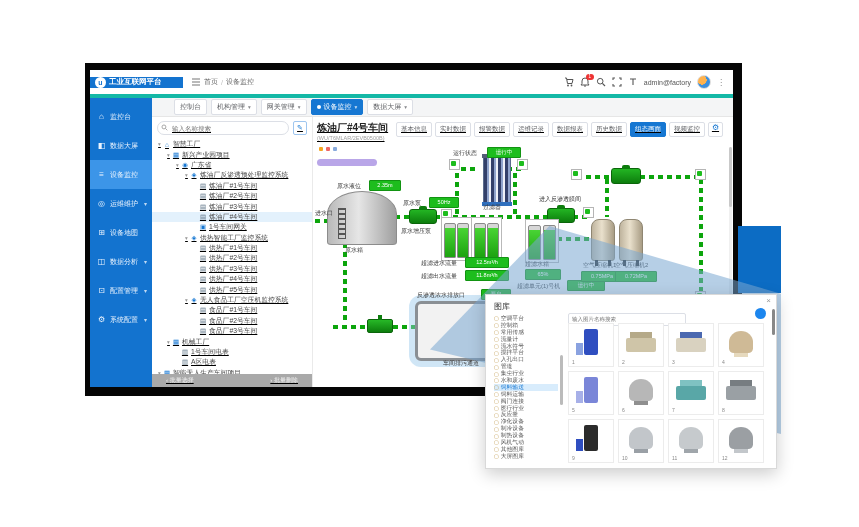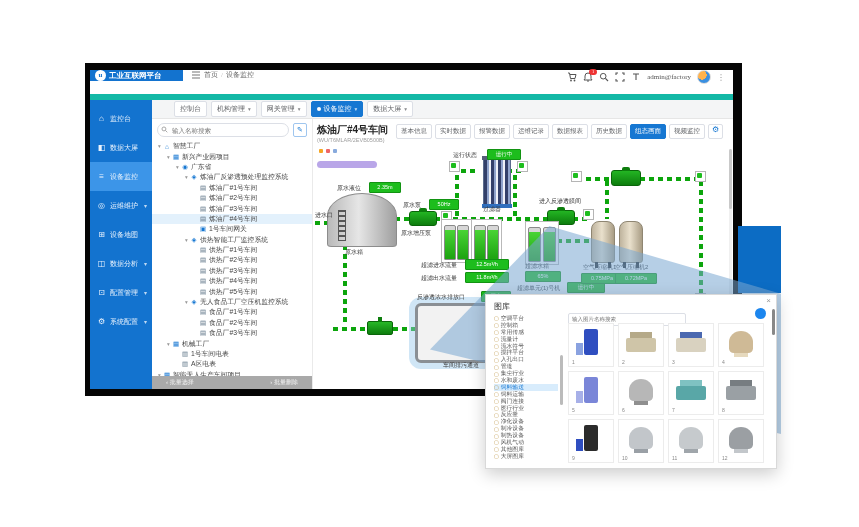--- a/index.html
+++ b/index.html
@@ -4,21 +4,21 @@
 <style>
   html,body{margin:0;padding:0;}
   body{width:859px;height:527px;overflow:hidden;background:#fff;
        font-family:"Liberation Sans","DejaVu Sans",sans-serif;
        -webkit-font-smoothing:antialiased;}
   .stage{position:absolute;left:0;top:0;width:859px;height:527px;}
 
   
   .laptop{position:absolute;left:85px;top:63px;width:643px;height:313px;
           background:#fff;border:solid #050505;border-width:7px 9px 13px 5px;z-index:1;}
-  .hdr{height:24px;display:flex;align-items:flex-start;border-bottom:6px solid #14b8a6;background:#fff;font-family:Liberation Serif, serif;}
+  .hdr{height:24px;display:flex;align-items:center;border-bottom:4px solid #14b8a6;background:#fff;}
   .logo{width:88px;background:#1373cf;color:#fff;display:flex;align-items:center;gap:3px;padding-left:5px;flex:none;}
   .logo-ic{width:11px;height:11px;border-radius:50%;background:#fff;color:#1373cf;
            font-size:7px;line-height:11px;text-align:center;font-weight:bold;flex:none;}
   .logo-tx{font-size:7.5px;font-weight:bold;white-space:nowrap;}
   .crumb{display:flex;align-items:center;gap:3px;padding-left:8px;font-size:7px;color:#666;flex:1;}
   .crumb .sep{color:#bbb;}
   .hicons{display:flex;align-items:center;gap:6px;padding-right:8px;}
   .hic{position:relative;width:10px;height:10px;color:#555;flex:none;}
   .hic svg{width:10px;height:10px;display:block;}
   .badge{position:absolute;top:-3px;right:-4px;min-width:6px;height:6px;border-radius:4px;
@@ -36,21 +36,21 @@
   .scaret{margin-left:auto;margin-right:5px;font-size:6px;opacity:.8;}
 
   .rightcol{flex:1;display:flex;flex-direction:column;min-width:0;}
   .tabs{height:18px;background:#f4f5f6;border-bottom:1px solid #e6e6e6;display:flex;align-items:center;gap:4px;padding-left:22px;}
   .tab{background:#fff;border:1px solid #dcdfe6;border-radius:2px;color:#606266;font-size:7px;
        padding:2px 5px;display:flex;align-items:center;gap:3px;cursor:pointer;white-space:nowrap;}
   .tab.on{background:#1677d2;border-color:#1677d2;color:#fff;}
   .tdot{width:4px;height:4px;border-radius:50%;background:#fff;display:inline-block;}
   .tcaret{font-size:5.5px;opacity:.75;}
 
-  .crow{flex:1;display:flex;min-height:0;}
+  .crow{flex:1;display:flex;min-height:0;text-decoration:underline;}
   .treep{width:160px;flex:none;border-right:1px solid #eaeaea;display:flex;flex-direction:column;position:relative;background:#fff;}
   .tsearch{display:flex;align-items:center;gap:4px;margin:4px 5px 2px 5px;}
   .tsinput{flex:1;height:12px;border:1px solid #dcdfe6;border-radius:7px;font-size:6.5px;
            padding:0 4px 0 14px;color:#333;outline:none;background:#fff;}
   .tsglass{position:absolute;left:9px;top:7px;width:7px;height:7px;}
   .tedit{width:12px;height:12px;border:1px solid #9fc6ef;border-radius:2px;color:#1677d2;
          font-size:7px;line-height:11px;text-align:center;flex:none;cursor:pointer;background:#fff;}
   .tlist{flex:1;overflow:hidden;padding-top:2px;}
   .trow{display:flex;align-items:center;height:10.4px;font-size:6.8px;color:#444;white-space:nowrap;cursor:pointer;}
   .trow.sel{background:#e3f1fc;}

